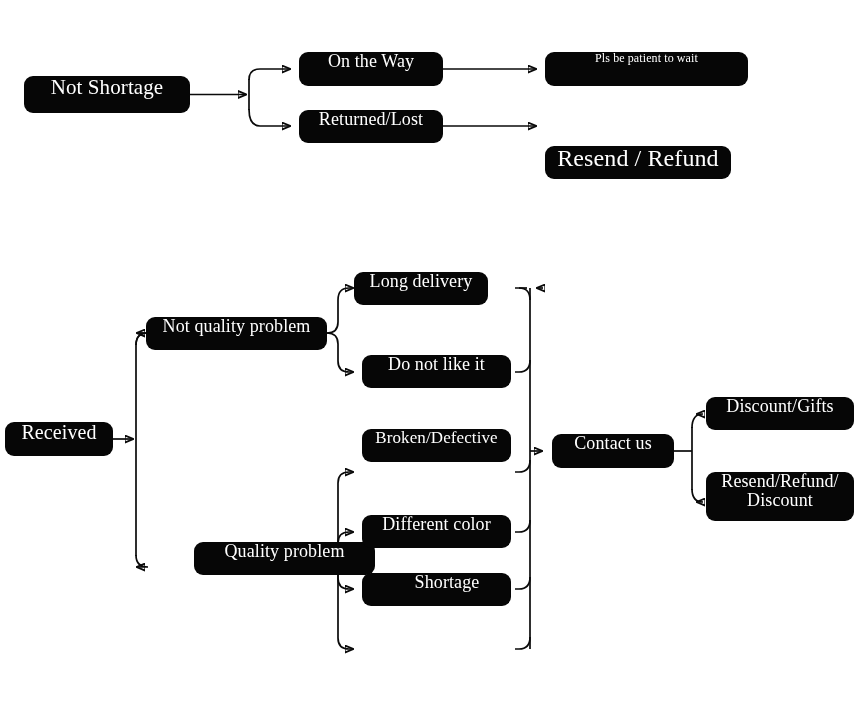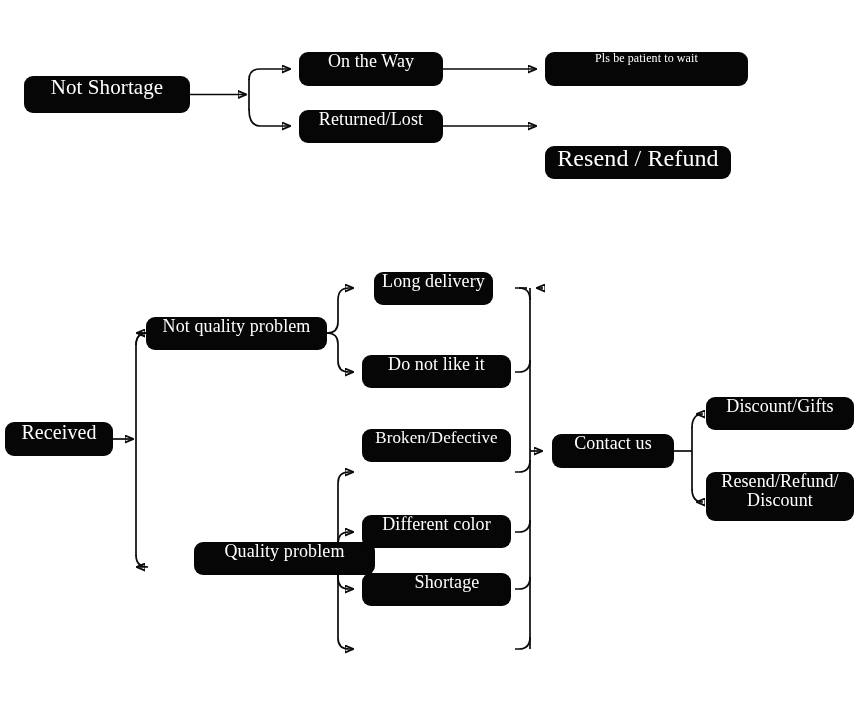--- a/index.html
+++ b/index.html
@@ -132,21 +132,21 @@
   </div>
 
   <div class="node" style="left:146px; top:317px; width:181px; height:33px; font-size:18px;">
     <span>Not quality problem</span>
   </div>
 
   <div class="node" style="left:146px; top:542px; width:181px; height:33px; font-size:18px;margin-left:48px;">
     <span>Quality problem</span>
   </div>
 
-  <div class="node" style="left:374px; top:272px; width:119px; height:33px; font-size:18px;">
+  <div class="node" style="left:354px; top:272px; width:134px; height:33px; font-size:18px;">
     <span>Long delivery</span>
   </div>
 
   <div class="node" style="left:362px; top:355px; width:149px; height:33px; font-size:18px;">
     <span>Do not like it</span>
   </div>
 
   <div class="node" style="left:362px; top:429px; width:149px; height:33px; font-size:17px;">
     <span>Broken/Defective</span>
   </div>

